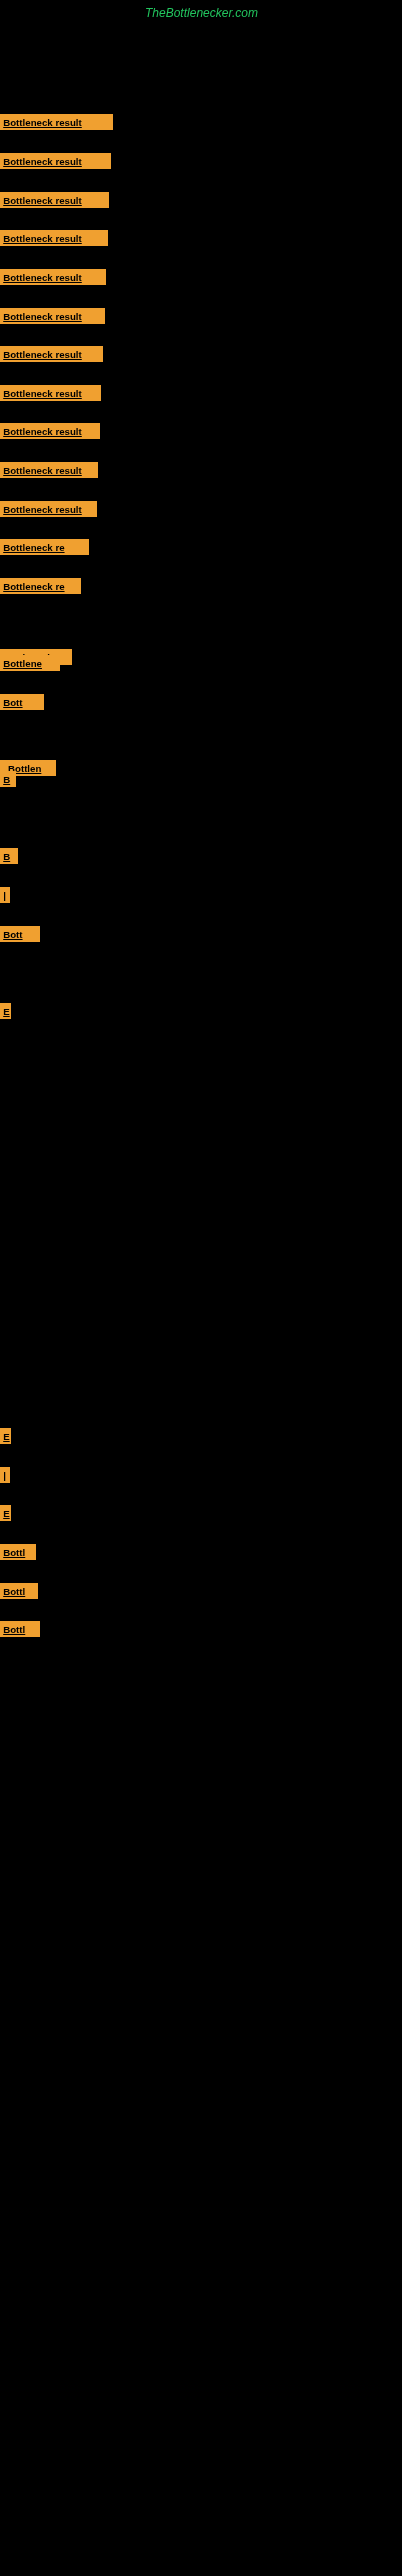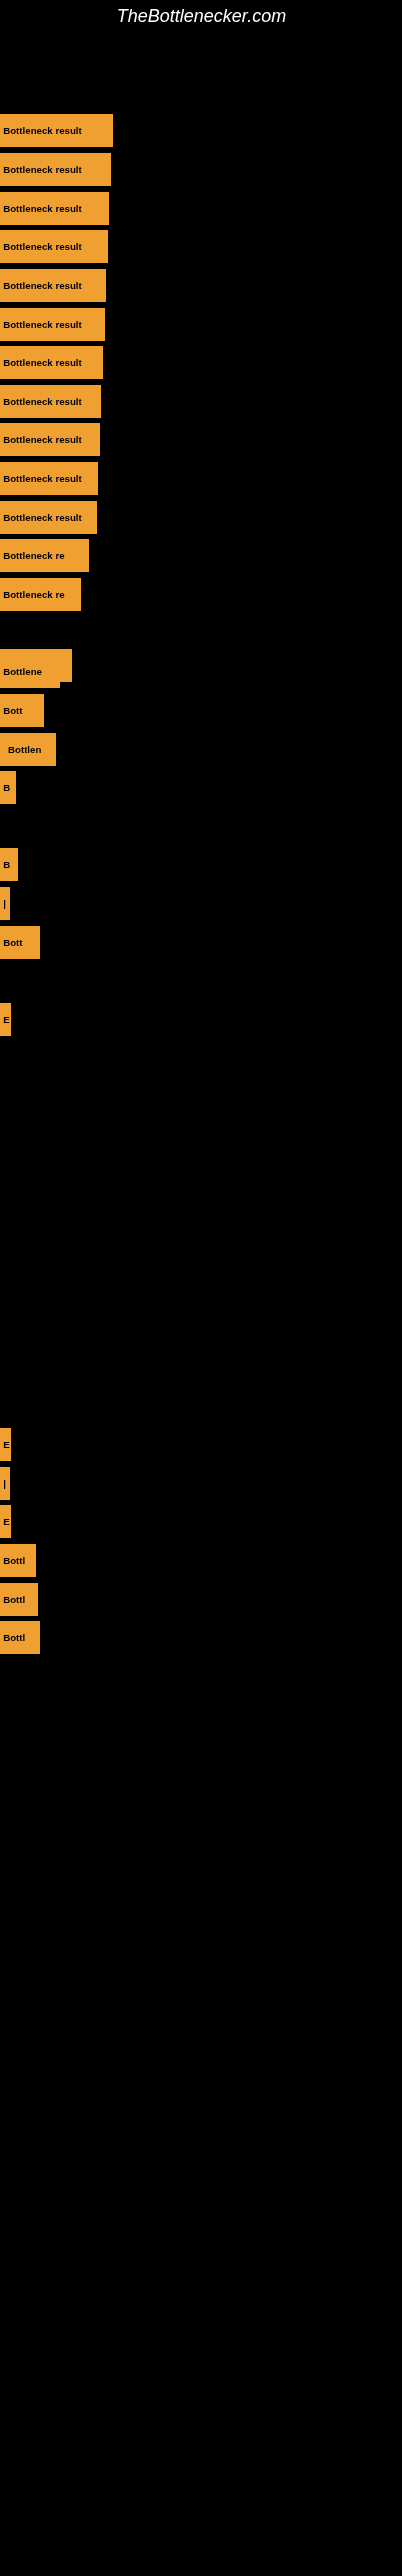--- a/index.html
+++ b/index.html
@@ -9,34 +9,35 @@
     }
     body {
       background-color: #000000;
       width: 403px;
       min-height: 2576px;
       font-family: Arial, sans-serif;
       position: relative;
     }
     .site-title {
       text-align: center;
-      color: #ffffff;
-      font-size: 18px;
+      color: #22c55e;
+      font-size: 12px;
       padding: 6.4px 0;
       font-style: italic;
     }
     .bottleneck-bar {
       position: absolute;
       left: 0;
       background-color: #f0a030;
-      height: 33px;
+      height: 16px;
       display: flex;
       align-items: center;
       padding-left: 3.2px;
       overflow: hidden;
+      text-decoration: underline;
     }
     .bottleneck-bar span {
       color: #000000;
       font-size: 9.7px;
       font-weight: bold;
       white-space: nowrap;
     }
   </style>
 </head>
 <body>
@@ -85,21 +86,21 @@
     </div>
     <div class="bottleneck-bar" style="top: 649px; width: 72px;">
       <span>Bottleneck r</span>
     </div>
     <div class="bottleneck-bar" style="top: 655px; width: 60px; text-align: right;">
       <span>Bottlene</span>
     </div>
     <div class="bottleneck-bar" style="top: 694px; width: 44px;">
       <span>Bott</span>
     </div>
-    <div class="bottleneck-bar" style="top: 733px; width: 56px; padding-left: 8px;">
+    <div class="bottleneck-bar" style="top: 760px; width: 56px; padding-left: 8px;">
       <span>Bottlen</span>
     </div>
     <div class="bottleneck-bar" style="top: 771px; width: 16px;">
       <span>B</span>
     </div>
     <div class="bottleneck-bar" style="top: 848px; width: 17.7px;">
       <span>B</span>
     </div>
     <div class="bottleneck-bar" style="top: 887px; width: 9.7px;">
       <span>|</span>

